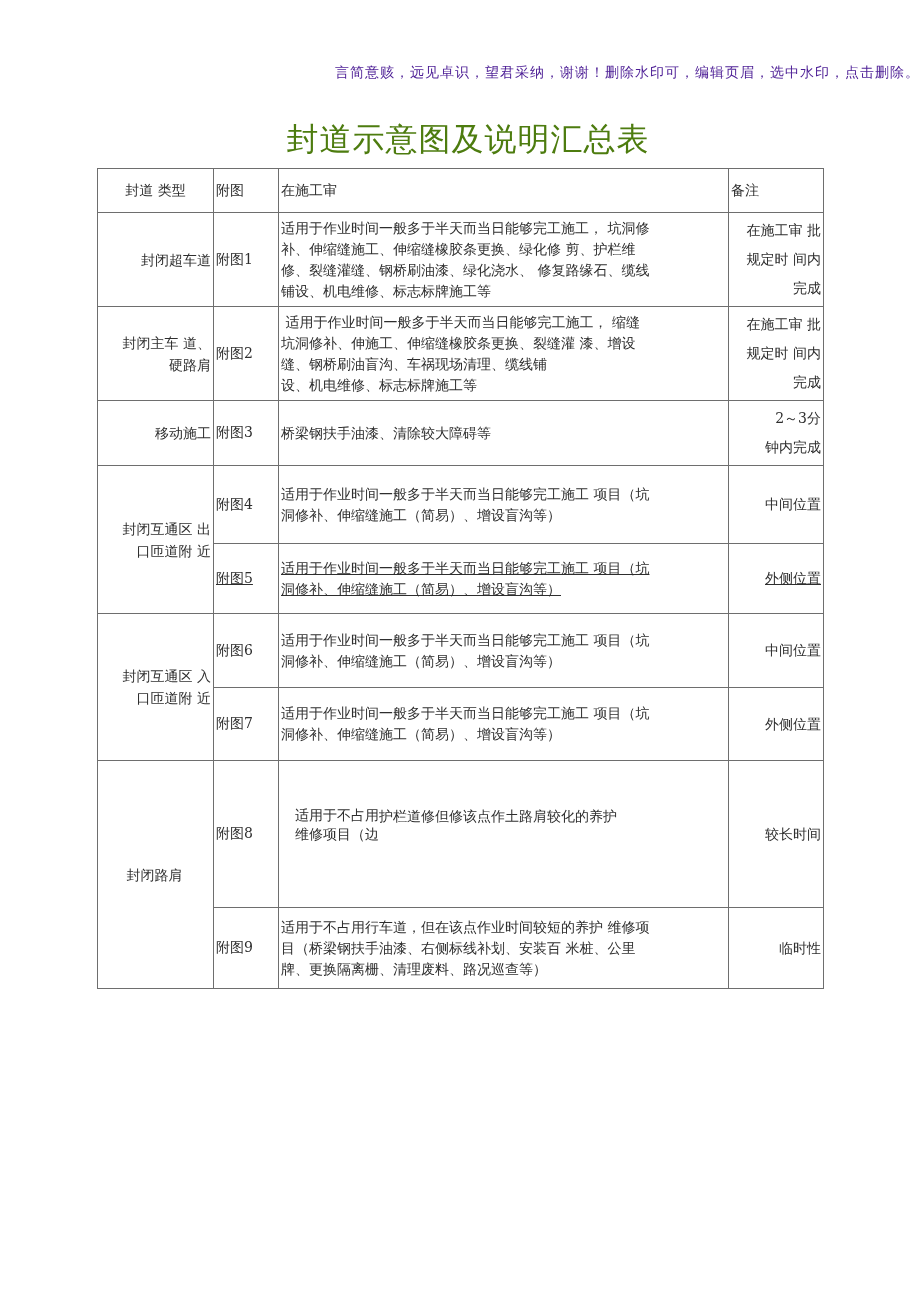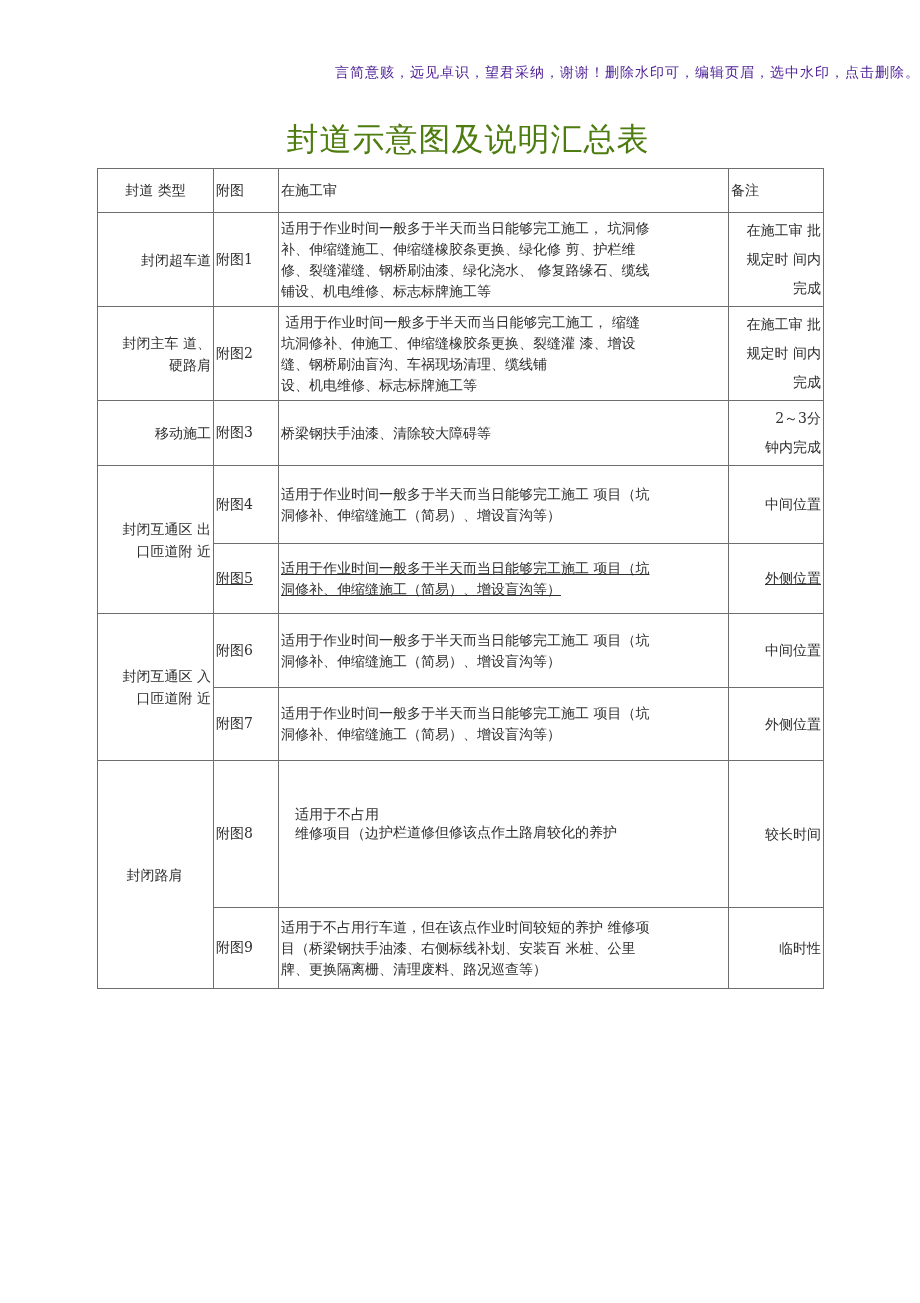--- a/index.html
+++ b/index.html
@@ -47,21 +47,21 @@
   td.c-fig{text-align:left;}
   td.c-scope{
     text-align:left;line-height:21px;white-space:pre-wrap;
     padding-left:3px;
   }
   td.c-note{
     text-align:right;line-height:29px;white-space:pre-line;
   }
 
   .split-wrap{
-    display:flex;align-items:flex-end;padding-bottom:18px;font-family:Liberation Mono, monospace;
+    display:flex;align-items:flex-start;padding-bottom:18px;
   }
   .split-wrap .stack{
     white-space:pre-line;line-height:19px;display:inline-block;
     padding-left:14px;
   }
   .split-wrap .rest{white-space:nowrap;}
 </style>
 </head>
 <body>
 

